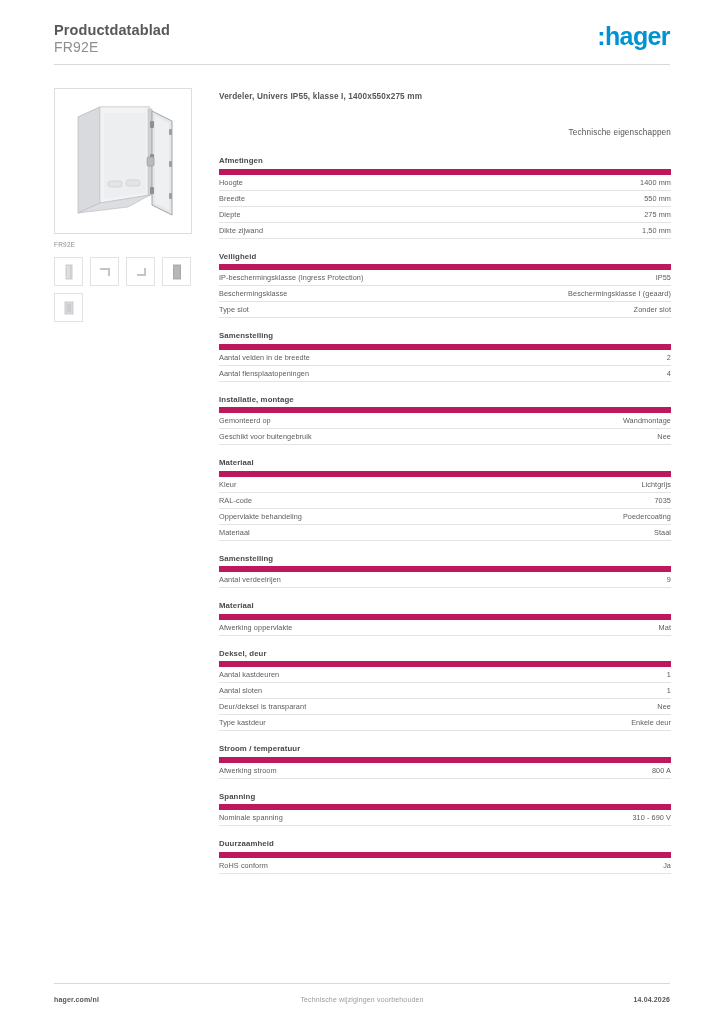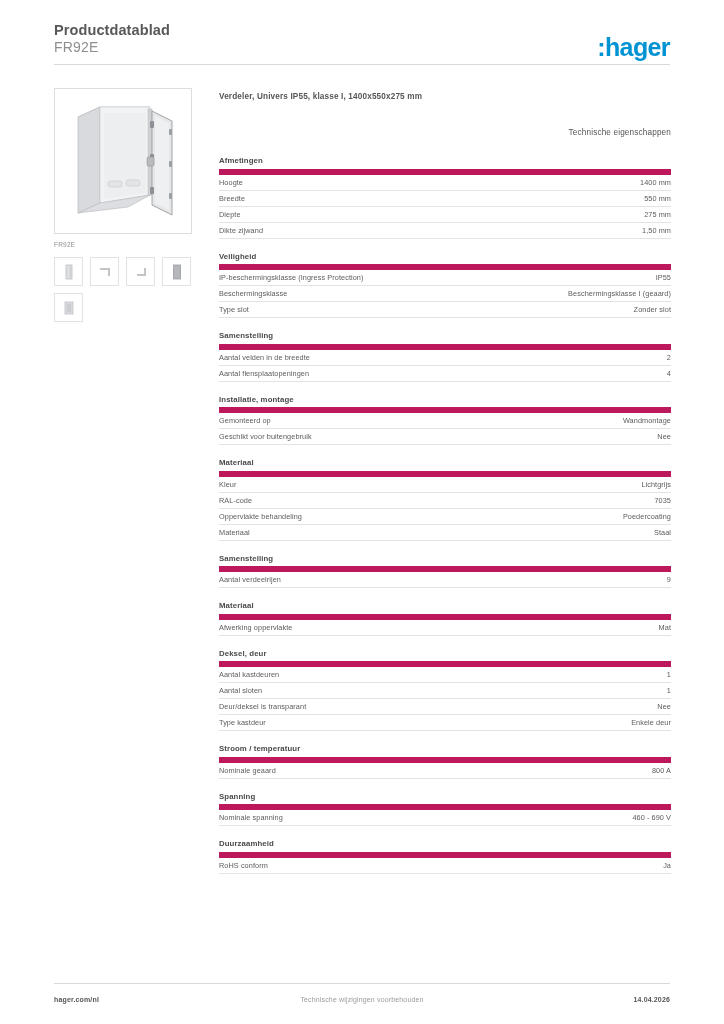--- a/index.html
+++ b/index.html
@@ -42,21 +42,21 @@
     font-size: 14px;
     font-weight: normal;
     color: #8e8e8e;
     line-height: 17px;
     margin: 0;
     letter-spacing: .2px;
   }
   .logo {
     position: absolute;
     right: 0;
-    top: 12px;
+    top: 1px;
     font-size: 25px;
     font-weight: bold;
     color: #0093d3;
     letter-spacing: -0.6px;
     line-height: 26px;
   }
   .header-rule {
     position: absolute;
     left: 54px;
     right: 54px;
@@ -391,29 +391,29 @@
             <span class="value">Nee</span>
           </div>
           <div class="row">
             <span class="label">Type kastdeur</span>
             <span class="value">Enkele deur</span>
           </div>
         </div>
         <div class="group">
           <div class="group-title">Stroom / temperatuur</div>
           <div class="row">
-            <span class="label">Nominale geaard</span>
+            <span class="label">Afwerking stroom</span>
             <span class="value">800 A</span>
           </div>
         </div>
         <div class="group">
           <div class="group-title">Spanning</div>
           <div class="row">
             <span class="label">Nominale spanning</span>
-            <span class="value">460 - 690 V</span>
+            <span class="value">310 - 690 V</span>
           </div>
         </div>
         <div class="group">
           <div class="group-title">Duurzaamheid</div>
           <div class="row">
             <span class="label">RoHS conform</span>
             <span class="value">Ja</span>
           </div>
         </div>
       </div>

